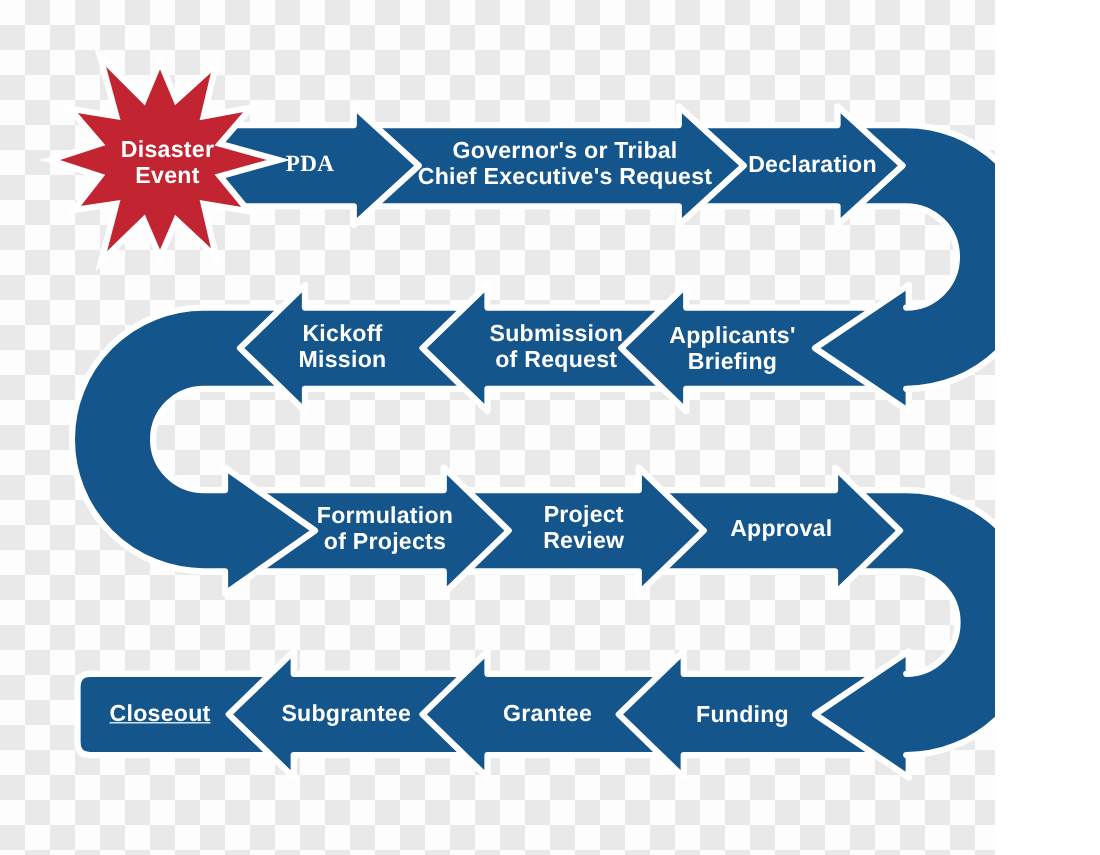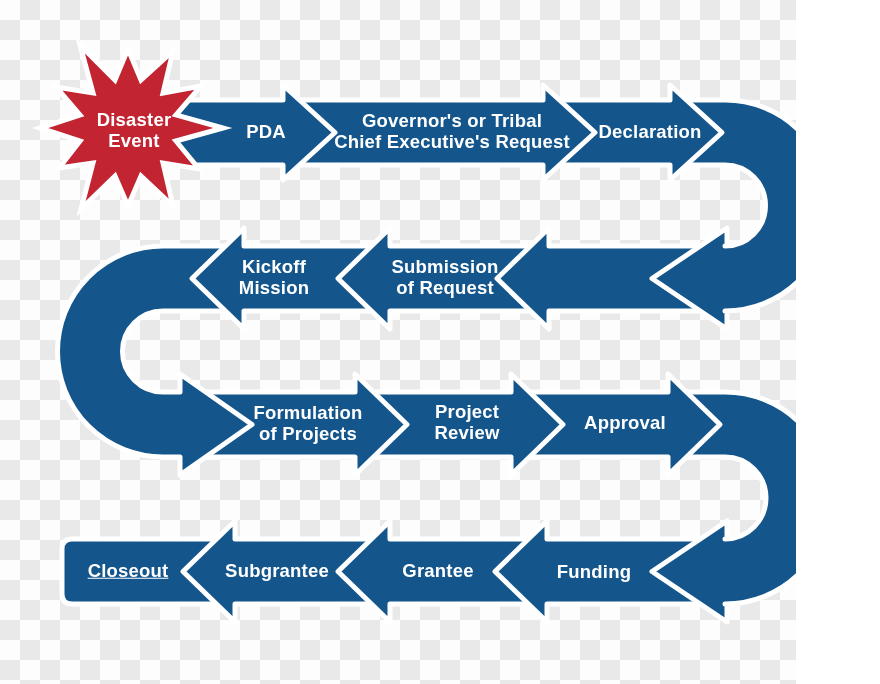--- a/index.html
+++ b/index.html
@@ -40,25 +40,27 @@
     <path class="arrow" d="M 668,100 H 725 A 105.5 105.5 0 0 1 725,311 H 727 V 329 L 652,278.5 L 727,228 V 246 H 725 A 40.5 40.5 0 0 0 725,165 H 668 Z" fill="#14568C"></path>
     <path class="arrow" d="M 543,100 H 670 V 85 L 722,132.5 L 670,180 V 165 H 543 Z" fill="#14568C"></path>
     <path class="arrow" d="M 283,100 H 543 V 85 L 595,132.5 L 543,180 V 165 H 283 Z" fill="#14568C"></path>
     <path class="arrow" d="M 140,100 H 283 V 85 L 335,132.5 L 283,180 V 165 H 140 Z" fill="#14568C"></path>
     <polygon class="star" points="223,128 176,141 199,169 163,163 173,206 141,176 128,206 115,176 81,209 93,163 59,168 80,141 40,128 80,115 56,87 93,93 80,45 115,80 128,49 141,80 173,51 163,93 201,86 176,115" fill="#C22432"></polygon>
   </svg>
 
   <div class="lbl" style="left:134px;top:130px;">Disaster
 Event</div>
 
-  <div class="lbl" style="left:266px;top:132px;">PDA</div>
+  <div class="lbl" style="left:248px;top:132px;font-family:Liberation Serif, serif;">PDA</div>
   <div class="lbl" style="left:452px;top:131px;">Governor's or Tribal
 Chief Executive's Request</div>
   <div class="lbl" style="left:650px;top:132px;">Declaration</div>
 
+  <div class="lbl" style="left:586px;top:279px;">Applicants'
+Briefing</div>
   <div class="lbl" style="left:431px;top:277px;margin-left:14px;">Submission
 of Request</div>
   <div class="lbl" style="left:274px;top:277px;">Kickoff
 Mission</div>
 
   <div class="lbl" style="left:308px;top:423px;">Formulation
 of Projects</div>
   <div class="lbl" style="left:467px;top:422px;">Project
 Review</div>
   <div class="lbl" style="left:625px;top:423px;">Approval</div>

